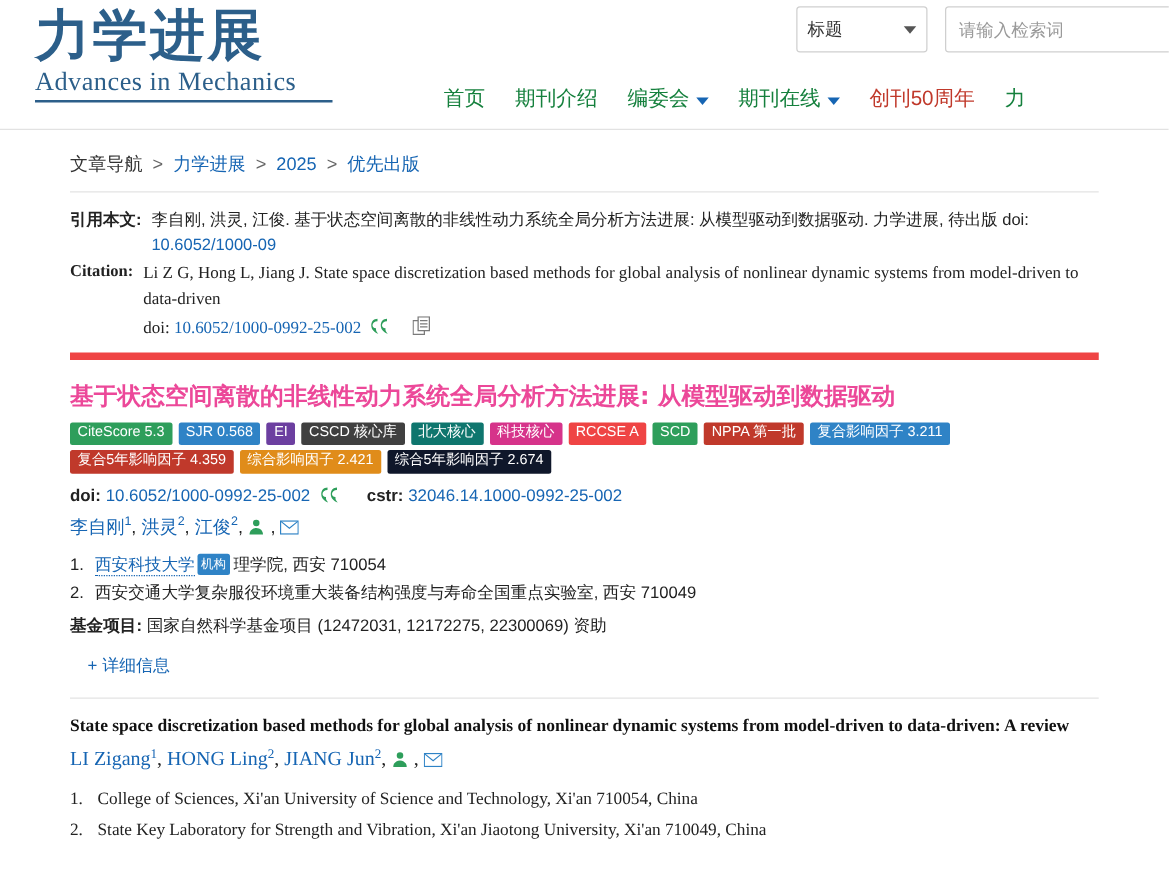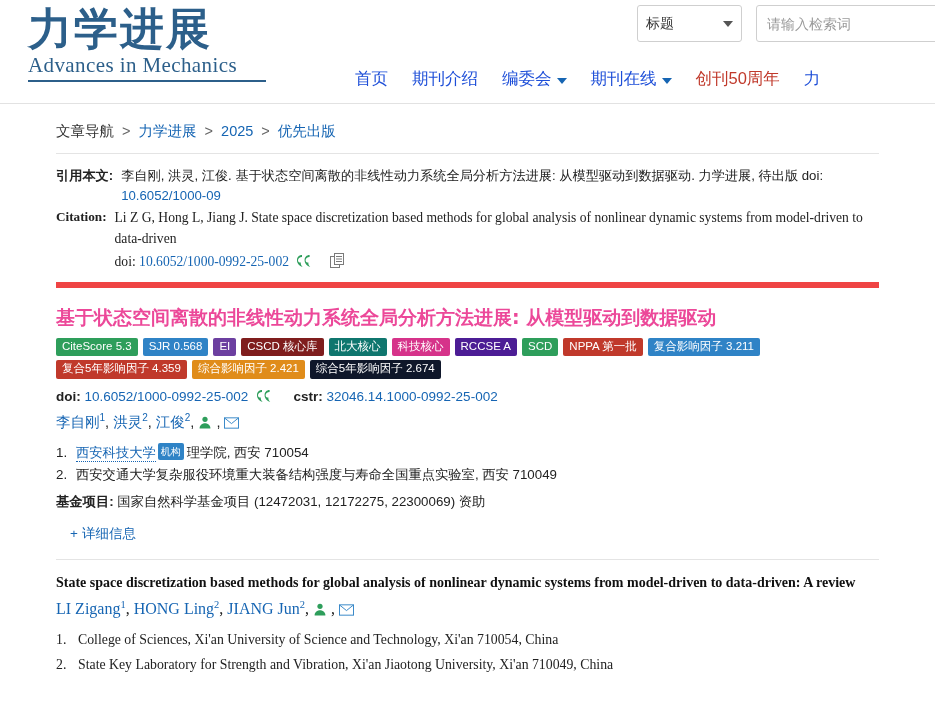--- a/index.html
+++ b/index.html
@@ -80,21 +80,21 @@
   .search-input::placeholder { color: #9a9a9a; }
 
   .nav {
     position: absolute; left: 355px; top: 68px;
     display: flex; align-items: center;
     gap: 24px;
     font-size: 16.5px;
     white-space: nowrap;
   }
   .nav-item {
-    color: #1d4ed8;
+    color: #15803d;
     display: flex; align-items: center;
     gap: 5px;
     cursor: pointer;
   }
   .nav-item.accent { color: #c0392b; }
   .nav-caret {
     width: 0; height: 0;
     border-left: 5px solid transparent;
     border-right: 5px solid transparent;
     border-top: 6px solid #1665b3;
@@ -337,24 +337,24 @@
       </div>
     </div>
   </div>
 
   <div class="title-cn">基于状态空间离散的非线性动力系统全局分析方法进展: 从模型驱动到数据驱动</div>
 
   <div class="badges">
     <span class="badge" style="background:#2e9e5b">CiteScore 5.3</span>
     <span class="badge" style="background:#2f83c6">SJR 0.568</span>
     <span class="badge" style="background:#6c3fa0">EI</span>
-    <span class="badge" style="background:#7f1d1d">CSCD 核心库</span>
+    <span class="badge" style="background:#404040">CSCD 核心库</span>
     <span class="badge" style="background:#0f766e">北大核心</span>
     <span class="badge" style="background:#d6338a">科技核心</span>
-    <span class="badge" style="background:#4c1d95">RCCSE A</span>
+    <span class="badge" style="background:#ef4444">RCCSE A</span>
     <span class="badge" style="background:#2e9e5b">SCD</span>
     <span class="badge" style="background:#c0392b">NPPA 第一批</span>
     <span class="badge" style="background:#2f83c6">复合影响因子 3.211</span>
     <span class="badge" style="background:#c0392b">复合5年影响因子 4.359</span>
     <span class="badge" style="background:#e08c1a">综合影响因子 2.421</span>
     <span class="badge" style="background:#0f172a">综合5年影响因子 2.674</span>
   </div>
 
   <div class="ids-line">
     <b>doi:</b>

